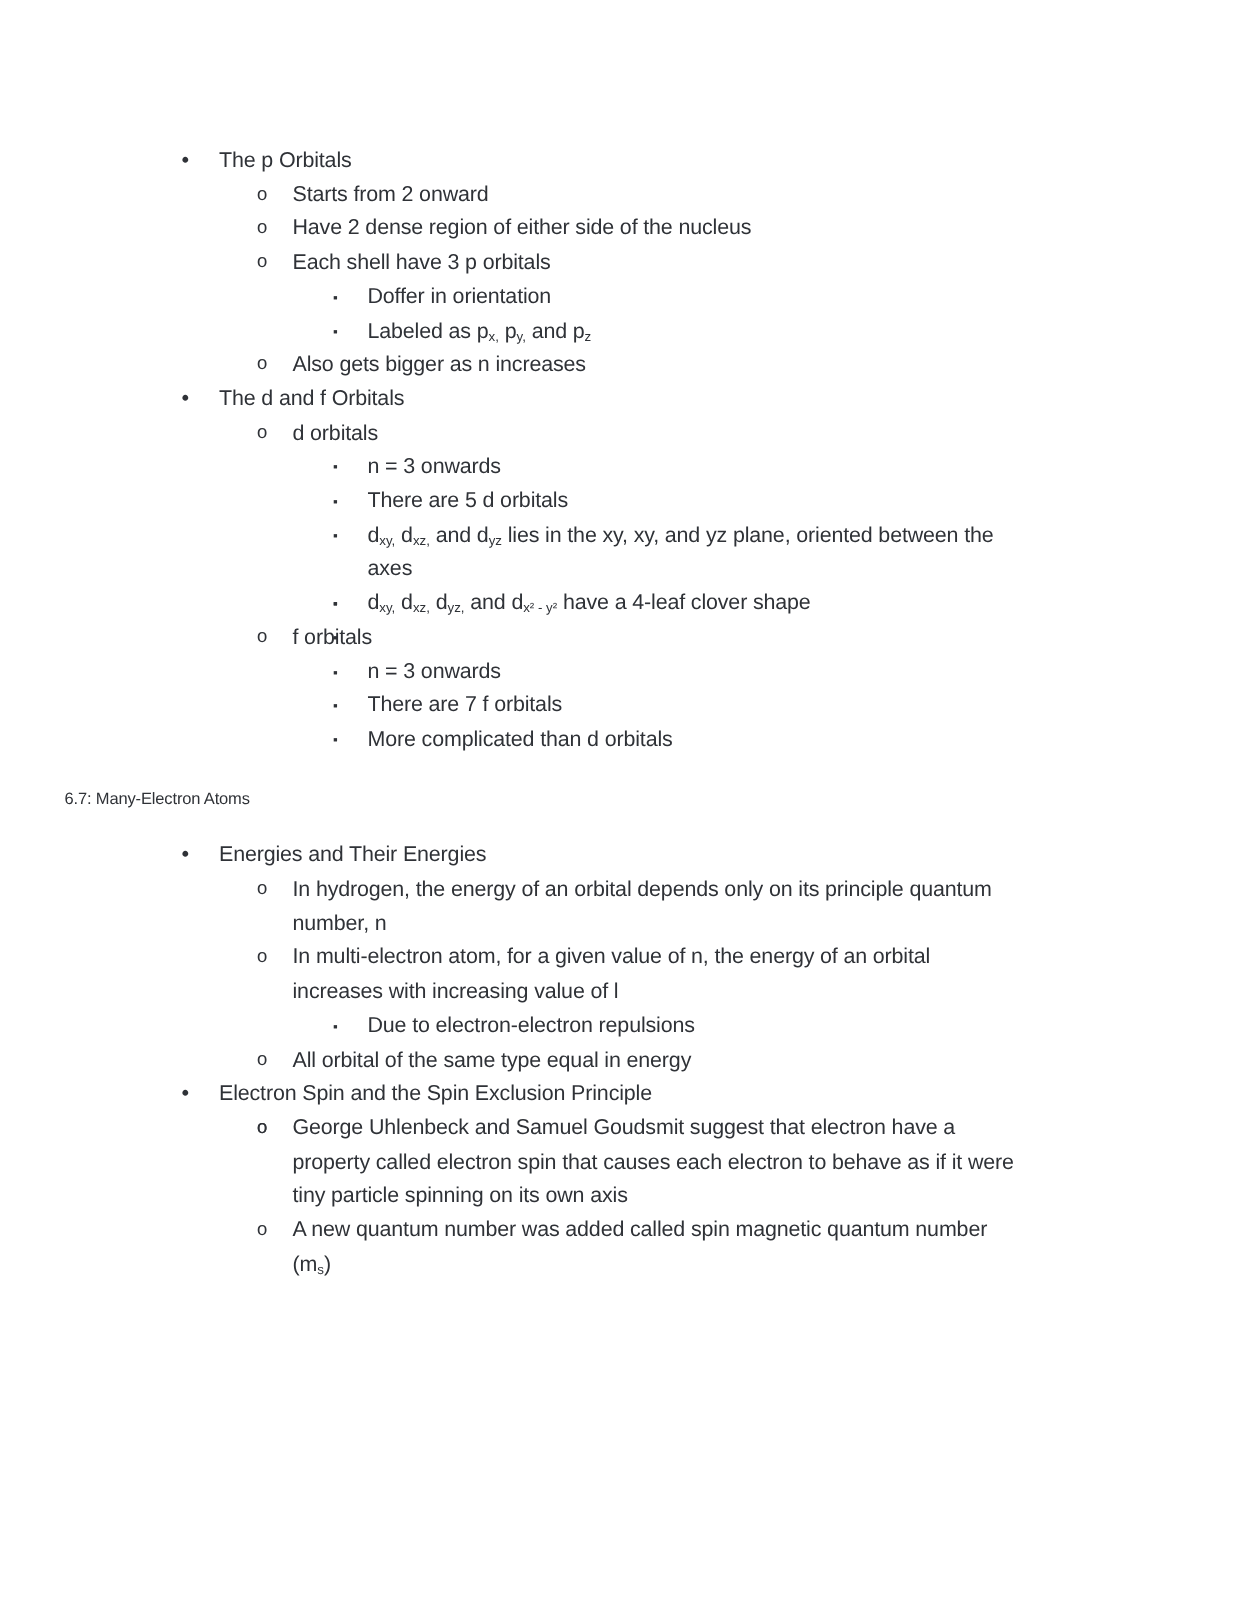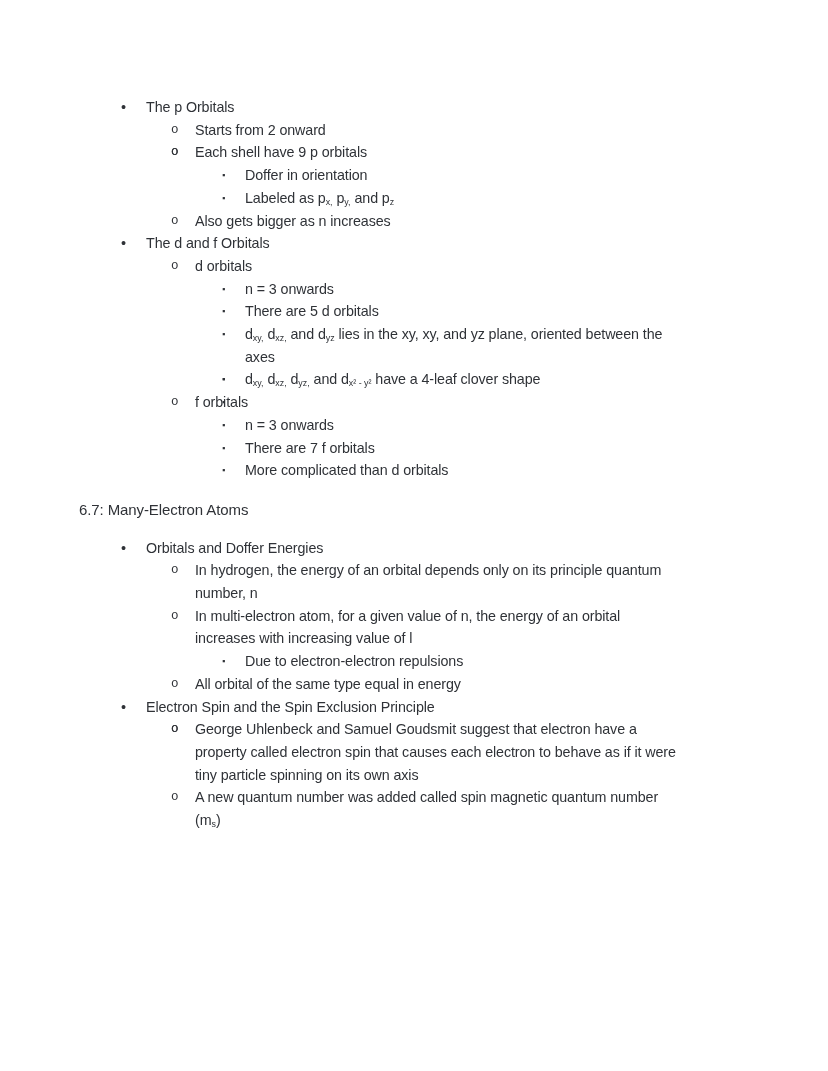--- a/index.html
+++ b/index.html
@@ -35,60 +35,60 @@
   .bullet { position: absolute; top: 0; line-height: 22.7px; }
   .b1 { left: 121px; font-size: 14.5px; }
   .b2 {
     left: 171px;
     font-family: "Liberation Mono", "DejaVu Sans Mono", monospace;
     font-size: 12.5px;
   }
   .b3 { left: 222px; font-size: 9px; }
 
   .heading {
-    padding-left: 79px;
+    padding-left: 43px;
     margin: 17px 0 15px 0;
-    font-size: 15px;
+    font-size: 11px;
     line-height: 22.7px;
     letter-spacing: -0.1px;
   }
 
   sub {
     font-size: 0.62em;
     line-height: 0;
     vertical-align: -0.24em;
     letter-spacing: 0;
   }
 </style>
 </head>
 <body>
 
 <div class="page">
   <div class="content">
       <div class="item l1"><span class="bullet b1">•</span><span class="text">The p Orbitals</span></div>
       <div class="item l2"><span class="bullet b2">o</span><span class="text">Starts from 2 onward</span></div>
-      <div class="item l2"><span class="bullet b2">o</span></div>
-      <div class="item l2"><span class="bullet b2">o</span><span class="text">Each shell have 9 p orbitals</span></div>
+      <div class="item l2"><span class="bullet b2">o</span><span class="text">Have 2 dense region of either side of the nucleus</span></div>
+      <div class="item l2"><span class="bullet b2">o</span><span class="text">Each shell have 3 p orbitals</span></div>
       <div class="item l3"><span class="bullet b3">▪</span><span class="text">Doffer in orientation</span></div>
       <div class="item l3"><span class="bullet b3">▪</span><span class="text">Labeled as p<sub>x,</sub> p<sub>y,</sub> and p<sub>z</sub></span></div>
       <div class="item l2"><span class="bullet b2">o</span><span class="text">Also gets bigger as n increases</span></div>
       <div class="item l1"><span class="bullet b1">•</span><span class="text">The d and f Orbitals</span></div>
       <div class="item l2"><span class="bullet b2">o</span><span class="text">d orbitals</span></div>
       <div class="item l3"><span class="bullet b3">▪</span><span class="text">n = 3 onwards</span></div>
       <div class="item l3"><span class="bullet b3">▪</span><span class="text">There are 5 d orbitals</span></div>
       <div class="item l3"><span class="bullet b3">▪</span><span class="text">d<sub>xy,</sub> d<sub>xz,</sub> and d<sub>yz</sub> lies in the xy, xy, and yz plane, oriented between the<br>axes</span></div>
       <div class="item l3"><span class="bullet b3">▪</span></div>
       <div class="item l3"><span class="bullet b3">▪</span><span class="text">d<sub>xy,</sub> d<sub>xz,</sub> d<sub>yz,</sub> and d<sub>x² - y²</sub> have a 4-leaf clover shape</span></div>
       <div class="item l3"><span class="bullet b3">▪</span></div>
       <div class="item l2"><span class="bullet b2">o</span><span class="text">f orbitals</span></div>
       <div class="item l3"><span class="bullet b3">▪</span><span class="text">n = 3 onwards</span></div>
       <div class="item l3"><span class="bullet b3">▪</span><span class="text">There are 7 f orbitals</span></div>
       <div class="item l3"><span class="bullet b3">▪</span><span class="text">More complicated than d orbitals</span></div>
       <div class="heading">6.7: Many-Electron Atoms</div>
-      <div class="item l1"><span class="bullet b1">•</span><span class="text">Orbitals and Doffer Energies</span></div>
+      <div class="item l1"><span class="bullet b1">•</span><span class="text">Energies and Their Energies</span></div>
       <div class="item l2"><span class="bullet b2">o</span><span class="text">In hydrogen, the energy of an orbital depends only on its principle quantum<br>number, n</span></div>
       <div class="item l2"><span class="bullet b2">o</span><span class="text">In multi-electron atom, for a given value of n, the energy of an orbital<br>increases with increasing value of l</span></div>
       <div class="item l3"><span class="bullet b3">▪</span><span class="text">Due to electron-electron repulsions</span></div>
       <div class="item l2"><span class="bullet b2">o</span><span class="text">All orbital of the same type equal in energy</span></div>
       <div class="item l1"><span class="bullet b1">•</span><span class="text">Electron Spin and the Spin Exclusion Principle</span></div>
       <div class="item l2"><span class="bullet b2">o</span></div>
       <div class="item l2"><span class="bullet b2">o</span><span class="text">George Uhlenbeck and Samuel Goudsmit suggest that electron have a<br>property called electron spin that causes each electron to behave as if it were<br>tiny particle spinning on its own axis</span></div>
       <div class="item l2"><span class="bullet b2">o</span><span class="text">A new quantum number was added called spin magnetic quantum number<br>(m<sub>s</sub>)</span></div>
     </div>
 </div>

